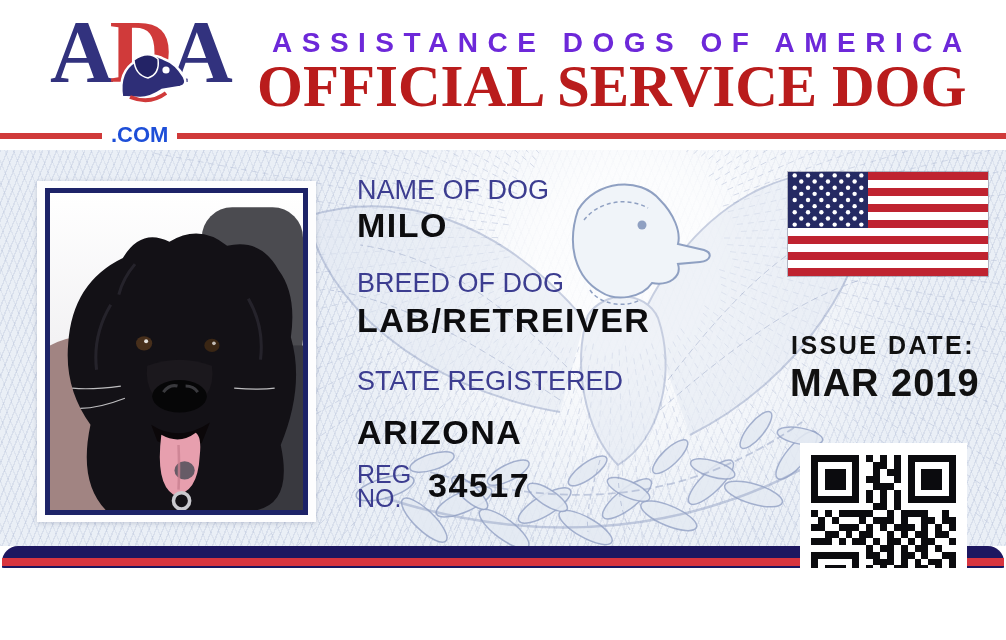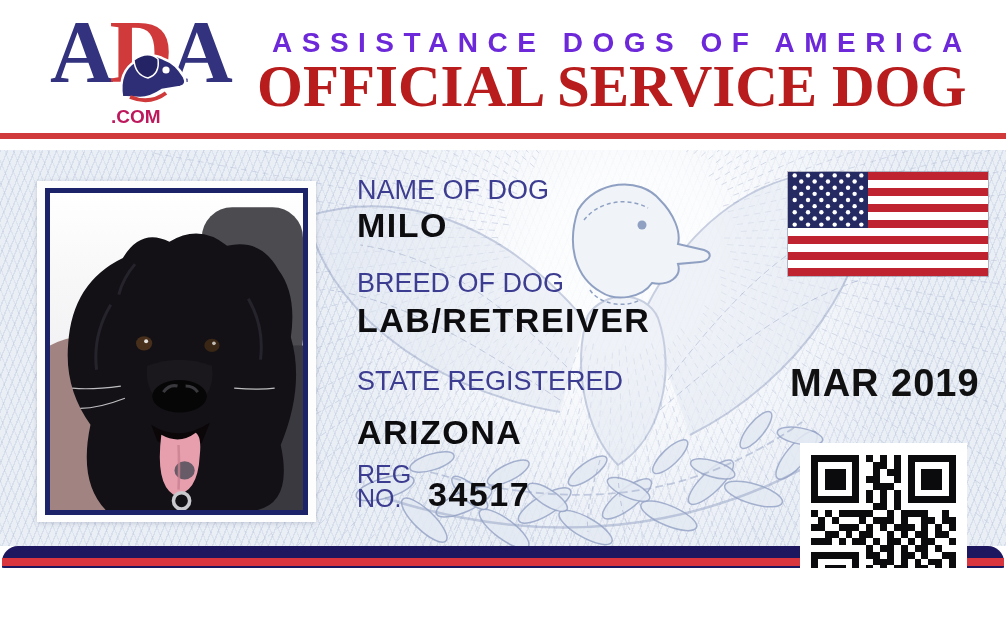--- a/index.html
+++ b/index.html
@@ -5,21 +5,21 @@
   html,body{margin:0;padding:0;background:#fff;}
   body{width:1006px;height:640px;font-family:"Liberation Sans",sans-serif;}
   .card{position:relative;width:1006px;height:568px;background:#ffffff;border-radius:4px;overflow:hidden;}
 
   
   .logo-ada{position:absolute;left:50px;top:6px;font-family:"Liberation Serif",serif;font-weight:700;font-size:88px;line-height:92px;letter-spacing:-4px;color:#32327e;}
   .logo-ada .d{color:#d03a3a;}
   .dog-head{position:absolute;left:116px;top:47px;width:74px;height:56px;z-index:2;}
   .logo-registry{position:absolute;left:42px;top:90px;width:212px;text-align:center;font-family:"Liberation Serif",serif;font-weight:700;font-size:37px;letter-spacing:0.5px;color:#32327e;}
   .red-rule{position:absolute;left:0;top:133px;width:1006px;height:6px;background:#d03a3a;}
-  .logo-com{position:absolute;left:102px;top:103px;z-index:3;background:#ffffff;padding:0 9px;font-weight:700;font-size:19px;line-height:28px;color:#be185d;}
+  .logo-com{position:absolute;left:102px;top:121px;z-index:3;background:#ffffff;padding:0 9px;font-weight:700;font-size:22px;line-height:28px;color:#1d4ed8;}
   .tagline{position:absolute;left:272px;top:27px;font-weight:700;font-size:28px;letter-spacing:9.5px;color:#6d28d9;white-space:nowrap;}
   .title{position:absolute;left:257px;top:52px;font-family:"Liberation Serif",serif;font-weight:700;font-size:59px;letter-spacing:0px;color:#b91c1c;white-space:nowrap;}
 
   
   .section{position:absolute;left:0;top:150px;width:1006px;height:396px;
     background:
       radial-gradient(circle at 62% 28%, rgba(255,255,255,.85) 0 90px, rgba(255,255,255,0) 300px),
       repeating-linear-gradient(112deg, rgba(96,116,168,.13) 0 1.4px, rgba(0,0,0,0) 1.4px 6.5px),
       repeating-linear-gradient(68deg, rgba(96,116,168,.09) 0 1.2px, rgba(0,0,0,0) 1.2px 8px),
       #eaeff6; padding-left: 7px;}
@@ -31,21 +31,21 @@
   .photo-frame svg{display:block;width:100%;height:100%;}
 
   
   .lbl{position:absolute;left:357px;font-size:27px;color:#3c3d90;white-space:nowrap;}
   .val{position:absolute;left:357px;font-size:34px;font-weight:700;letter-spacing:1.5px;color:#0d0d0f;white-space:nowrap;}
   .lbl-name{top:25px;}   .val-name{top:56px;}
   .lbl-breed{top:118px;text-align:right;} .val-breed{top:151px;}
   .lbl-state{top:216px;} .val-state{top:248px;margin-top:15px;}
   .lbl-reg1{top:311px;font-size:25px;line-height:26px;}
   .lbl-reg2{top:335px;font-size:25px;line-height:26px;}
-  .val-reg{left:428px;top:325px;text-align:center;}
+  .val-reg{left:428px;top:316px;text-align:center;}
 
   
   .flag{position:absolute;left:788px;top:22px;width:200px;height:104px;outline:1px solid rgba(70,70,95,.35);}
   .issue-label{position:absolute;left:791px;top:181px;font-size:25px;font-weight:700;letter-spacing:2.5px;color:#111;white-space:nowrap;}
   .issue-value{position:absolute;left:790px;top:212px;font-size:38px;font-weight:700;letter-spacing:1px;color:#111;white-space:nowrap;}
 
   .qr-box{position:absolute;left:800px;top:443px;width:167px;height:170px;background:#ffffff;z-index:6;}
   .qr-box svg{position:absolute;left:11px;top:12px;width:145px;height:145px;}
 
   
@@ -332,20 +332,21 @@
         <circle cx="39.96" cy="46.45" r="2.2" fill="#ffffff"></circle>
         <circle cx="53.290000000000006" cy="46.45" r="2.2" fill="#ffffff"></circle>
         <circle cx="66.62" cy="46.45" r="2.2" fill="#ffffff"></circle>
         <circle cx="6.7" cy="52.6" r="2.2" fill="#ffffff"></circle>
         <circle cx="20.03" cy="52.6" r="2.2" fill="#ffffff"></circle>
         <circle cx="33.36" cy="52.6" r="2.2" fill="#ffffff"></circle>
         <circle cx="46.690000000000005" cy="52.6" r="2.2" fill="#ffffff"></circle>
         <circle cx="60.02" cy="52.6" r="2.2" fill="#ffffff"></circle>
         <circle cx="73.35000000000001" cy="52.6" r="2.2" fill="#ffffff"></circle>
       </svg>
+    <div class="issue-label">ISSUE DATE:</div>
     <div class="issue-value">MAR 2019</div>
   </div>
 
   <div class="qr-box">
     <svg id="qr-svg" viewBox="0 0 21 21" shape-rendering="crispEdges">
         <rect x="0" y="0" width="1" height="1" fill="#0b0b0e"></rect>
         <rect x="1" y="0" width="1" height="1" fill="#0b0b0e"></rect>
         <rect x="2" y="0" width="1" height="1" fill="#0b0b0e"></rect>
         <rect x="3" y="0" width="1" height="1" fill="#0b0b0e"></rect>
         <rect x="4" y="0" width="1" height="1" fill="#0b0b0e"></rect>

